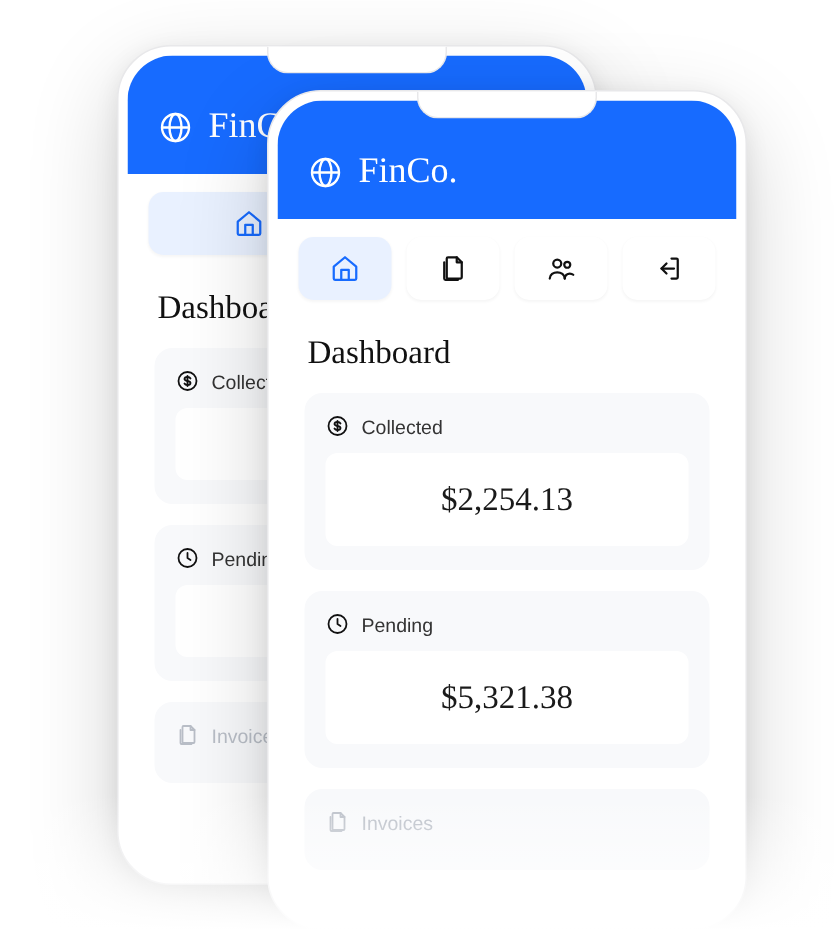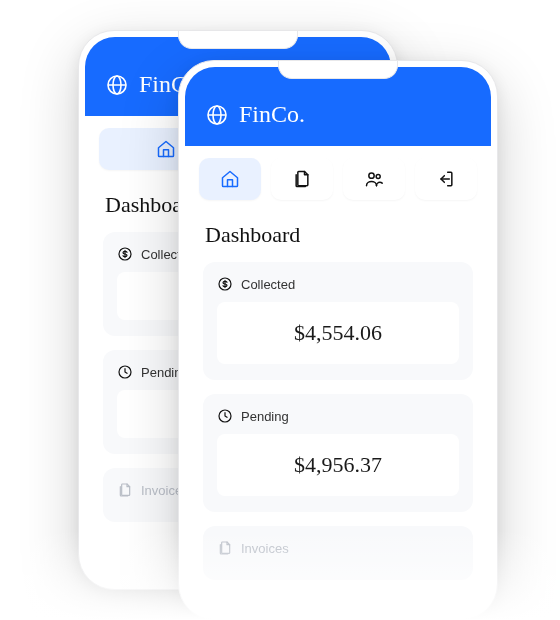--- a/index.html
+++ b/index.html
@@ -267,34 +267,34 @@
         <div class="card-head">
           <span>
             <svg width="16" height="16" viewBox="0 0 24 24" fill="none" stroke="#111" stroke-width="1.8" stroke-linecap="round" stroke-linejoin="round">
               <circle cx="12" cy="12" r="9"></circle>
               <path d="M12 7v10"></path>
               <path d="M15 9.5c-.5-1-1.8-1.5-3-1.5-1.6 0-3 .8-3 2s1 1.6 3 2 3 .8 3 2-1.4 2-3 2c-1.2 0-2.5-.5-3-1.5"></path>
             </svg>
           </span>
           <span>Collected</span>
         </div>
-        <div class="card-value">$4,554.06</div>
+        <div class="card-value">$2,254.13</div>
       </div>
 
       <div class="card">
         <div class="card-head">
           <span>
             <svg width="16" height="16" viewBox="0 0 24 24" fill="none" stroke="#111" stroke-width="1.8" stroke-linecap="round" stroke-linejoin="round">
               <circle cx="12" cy="12" r="9"></circle>
               <path d="M12 7v5l3 2"></path>
             </svg>
           </span>
           <span>Pending</span>
         </div>
-        <div class="card-value">$4,956.37</div>
+        <div class="card-value">$5,321.38</div>
       </div>
 
       <div class="card muted slim">
         <div class="card-head">
           <span>
             <svg width="16" height="16" viewBox="0 0 24 24" fill="none" stroke="#b9bec7" stroke-width="1.8" stroke-linecap="round" stroke-linejoin="round">
               <path d="M8 3h7l4 4v12a1 1 0 0 1-1 1H8a1 1 0 0 1-1-1V4a1 1 0 0 1 1-1z"></path>
               <path d="M15 3v4h4"></path>
               <path d="M5 7v13a1 1 0 0 0 1 1h10"></path>
             </svg>

